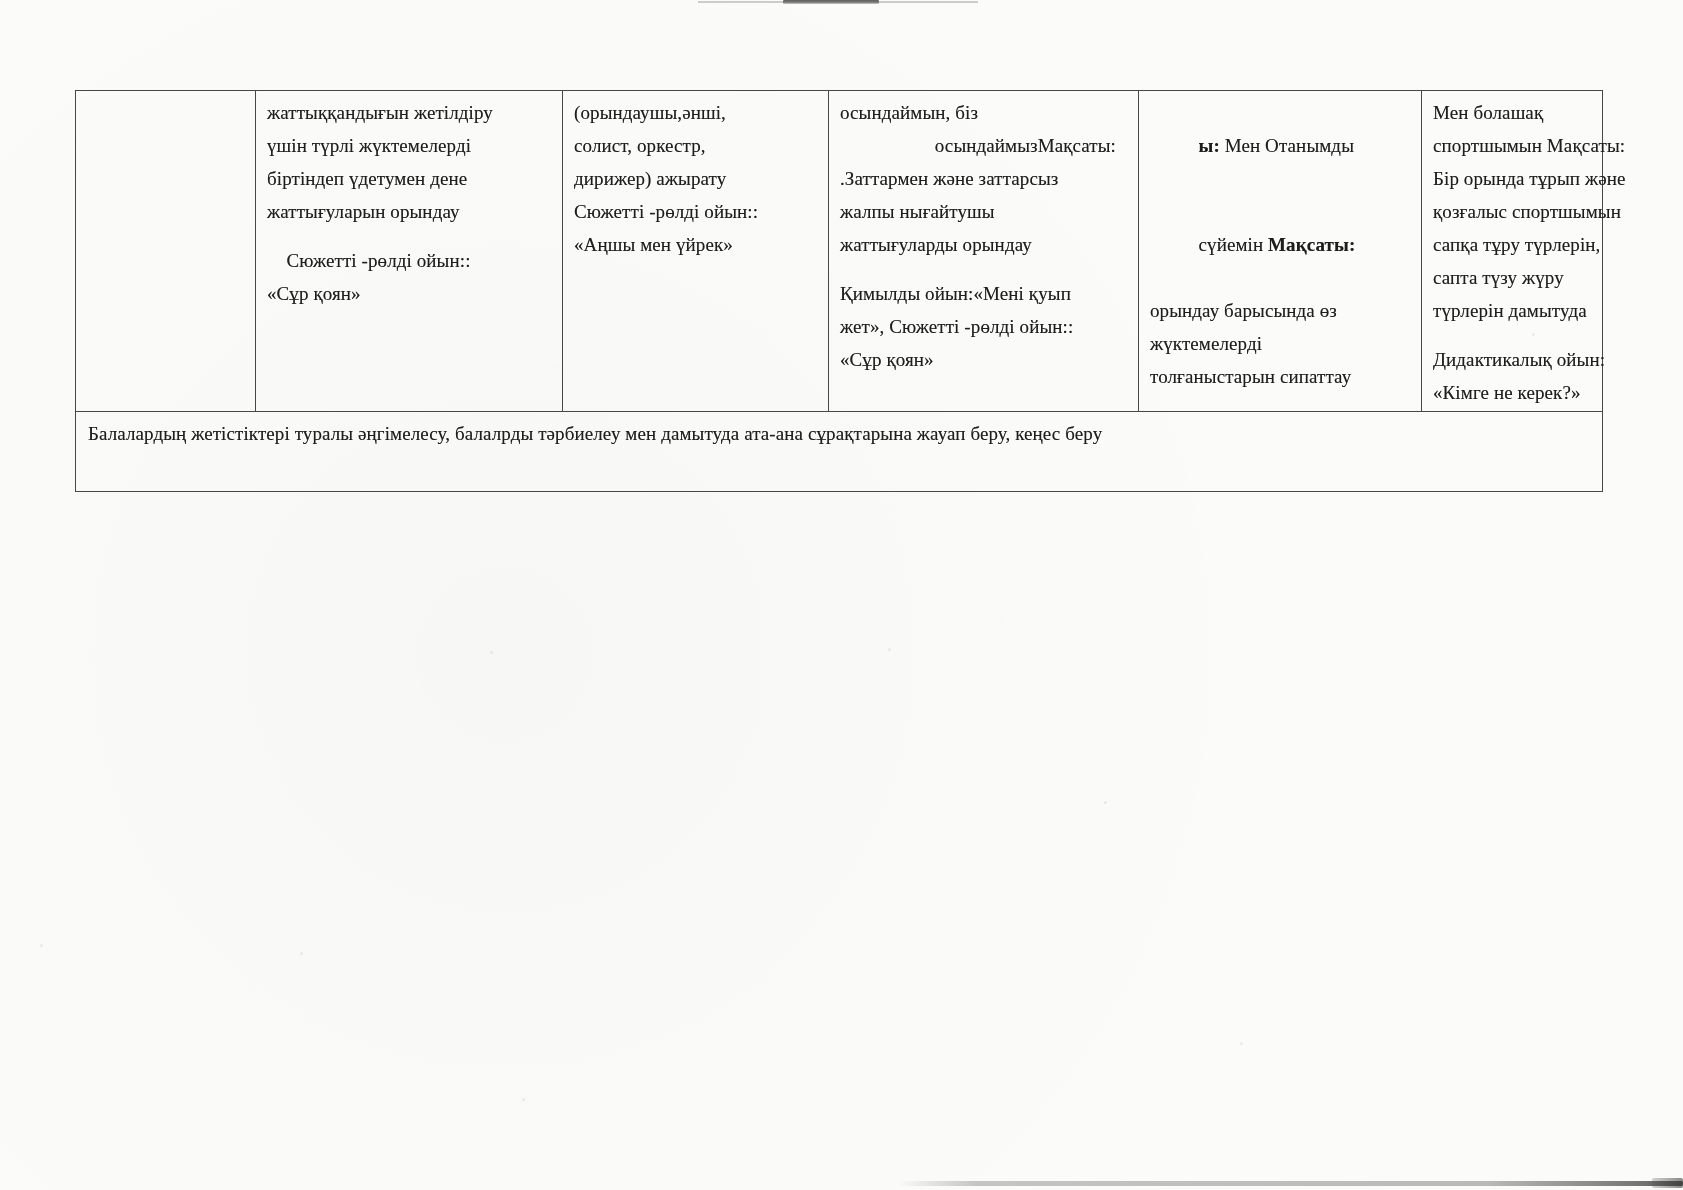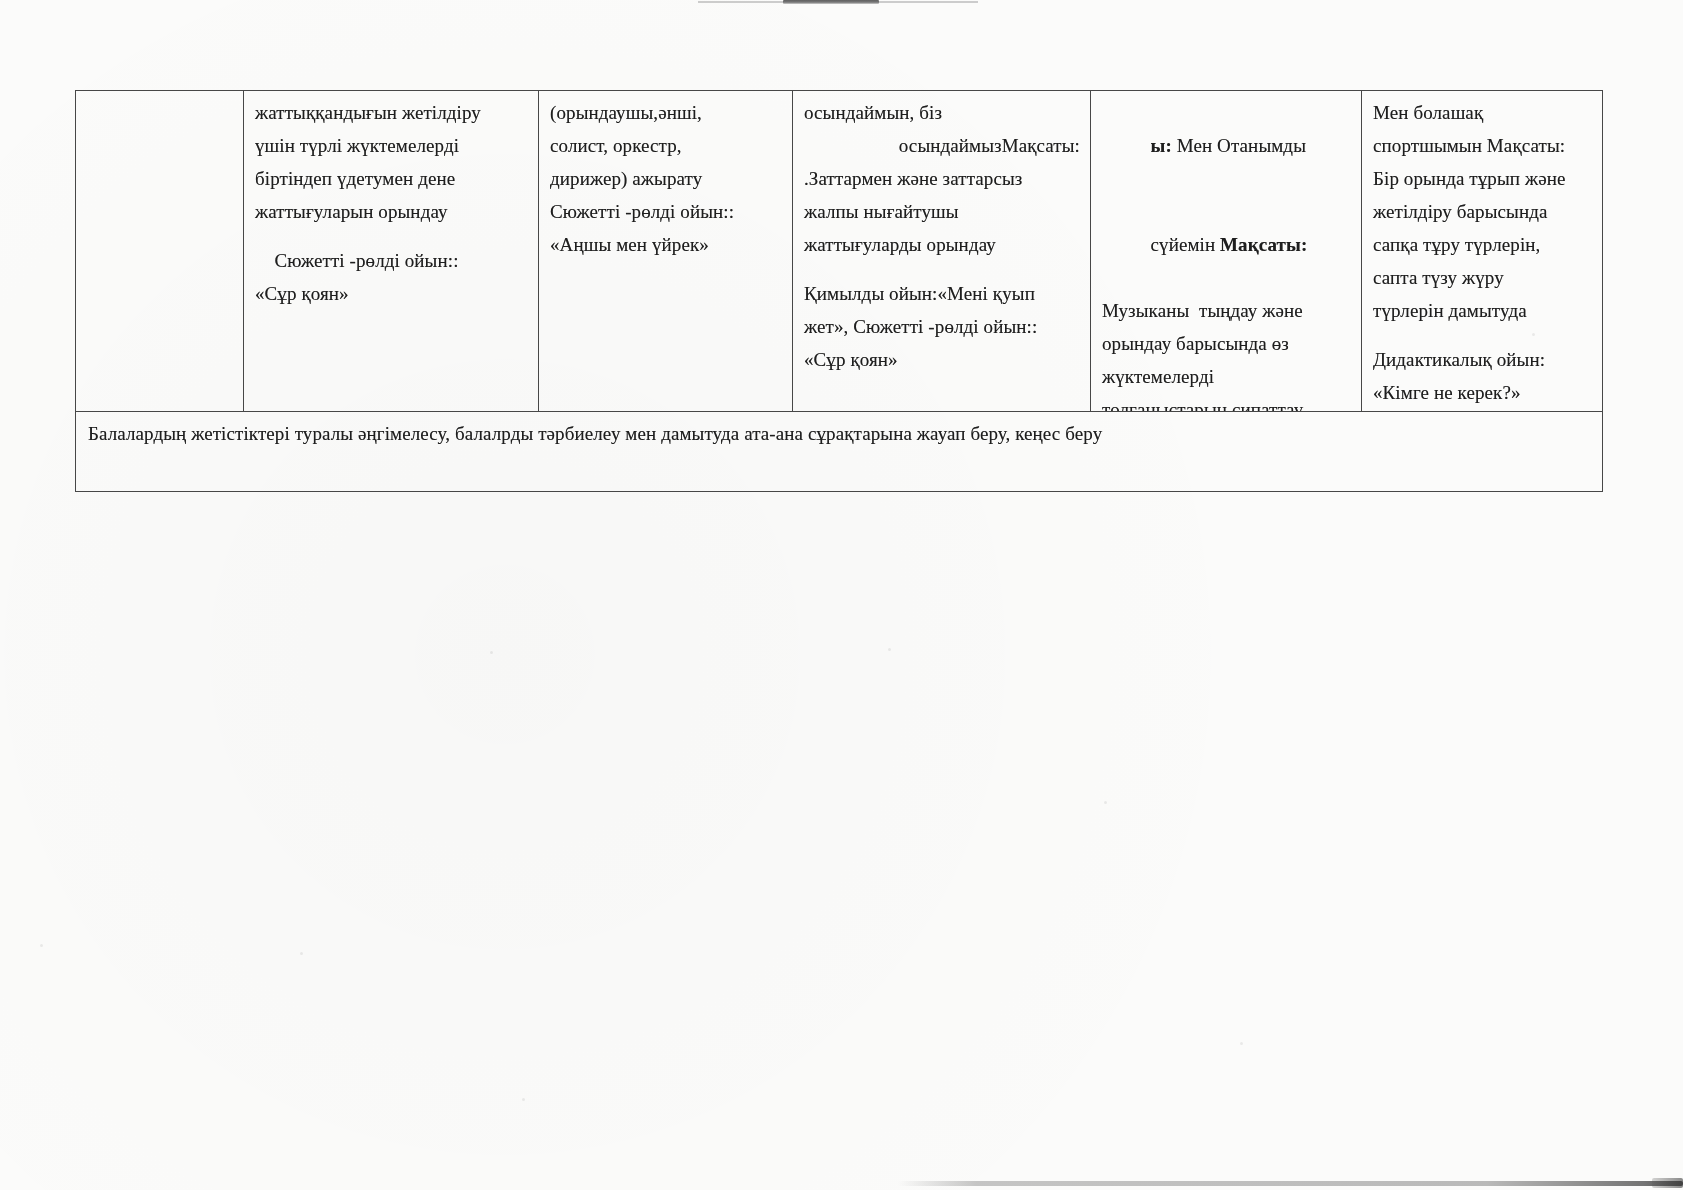--- a/index.html
+++ b/index.html
@@ -87,21 +87,21 @@
   .trow.home {
     height: 79px;
     border-top: 1.6px solid #474747;
   }
   .tcell {
     box-sizing: border-box;
     padding: 5px 10px 4px 11px;
     overflow: hidden;
     flex-shrink: 0;
   }
-  .tcell + .tcell { border-left: 1.6px solid #474747; }
+  .tcell + .tcell { border-left: 1.6px solid #474747; margin-left: 12px; }
   .w1 { width: 167px; }
   .w2 { width: 295px; }
   .w3 { width: 254px; }
   .w4 { width: 298px; }
   .w5 { width: 271px; }
   .w6 { width: 243px; }
   .wrest { flex: 1 1 auto; padding-left: 12px; }
 
   .line {
     font-size: 19px;
@@ -164,32 +164,31 @@
         <div class="line">«Сұр қоян»</div>
       </div>
 
       <div class="tcell w5">
         <div class="line">
           <b>ы:</b><span> Мен Отанымды</span>
         </div>
         <div class="line">
           <span>сүйемін </span><b>Мақсаты:</b>
         </div>
-        <div class="line">Музыканы  тыңдау және</div>
         <div class="line">орындау барысында өз</div>
         <div class="line">жүктемелерді</div>
         <div class="line">толғаныстарын сипаттау</div>
 
       </div>
 
       <div class="tcell w6">
         <div class="line">Мен болашақ</div>
         <div class="line">спортшымын Мақсаты:</div>
         <div class="line">Бір орында тұрып және</div>
-        <div class="line">жетілдіру барысында</div>
+        <div class="line">қозғалыс спортшымын</div>
         <div class="line">сапқа тұру түрлерін,</div>
         <div class="line">сапта түзу жүру</div>
         <div class="line">түрлерін дамытуда</div>
         <div class="line gap"></div>
         <div class="line">Дидактикалық ойын:</div>
         <div class="line">«Кімге не керек?»</div>
       </div>
 
     </div>
 

